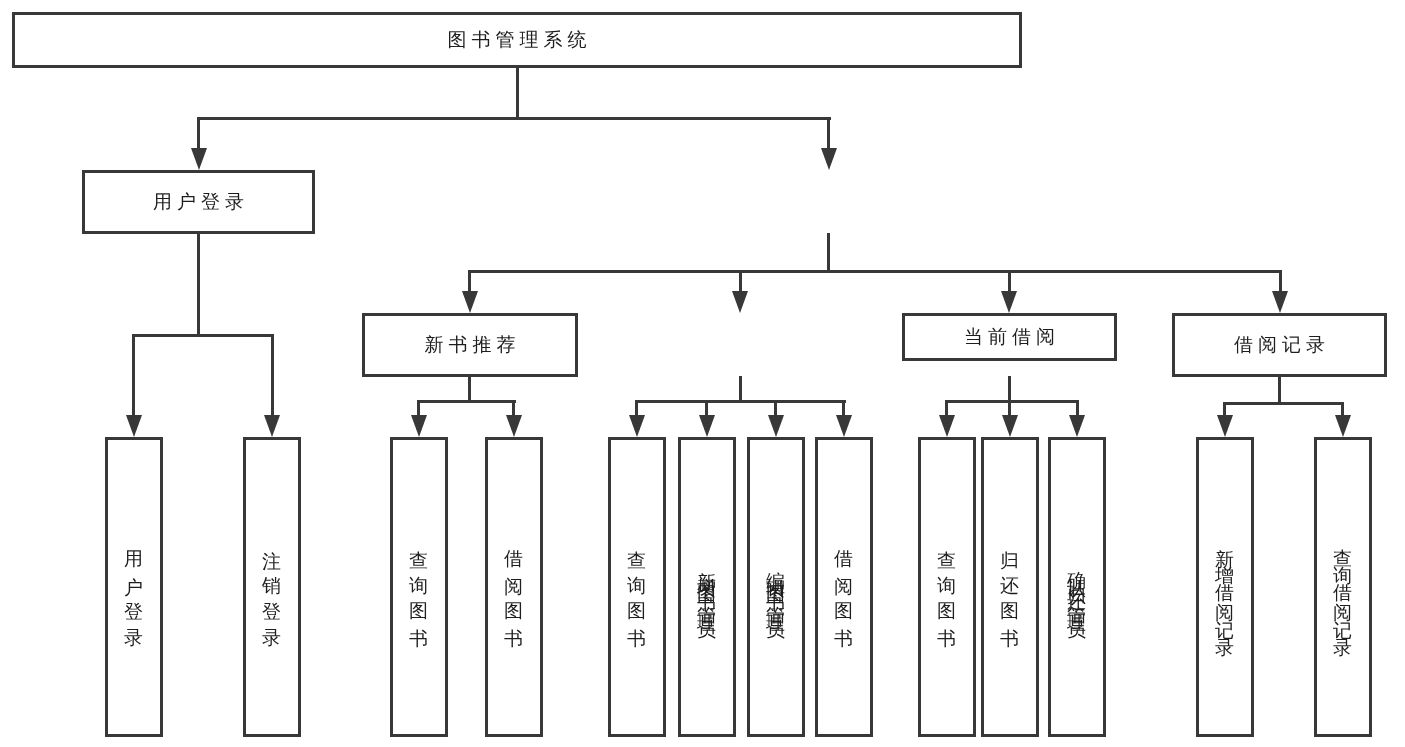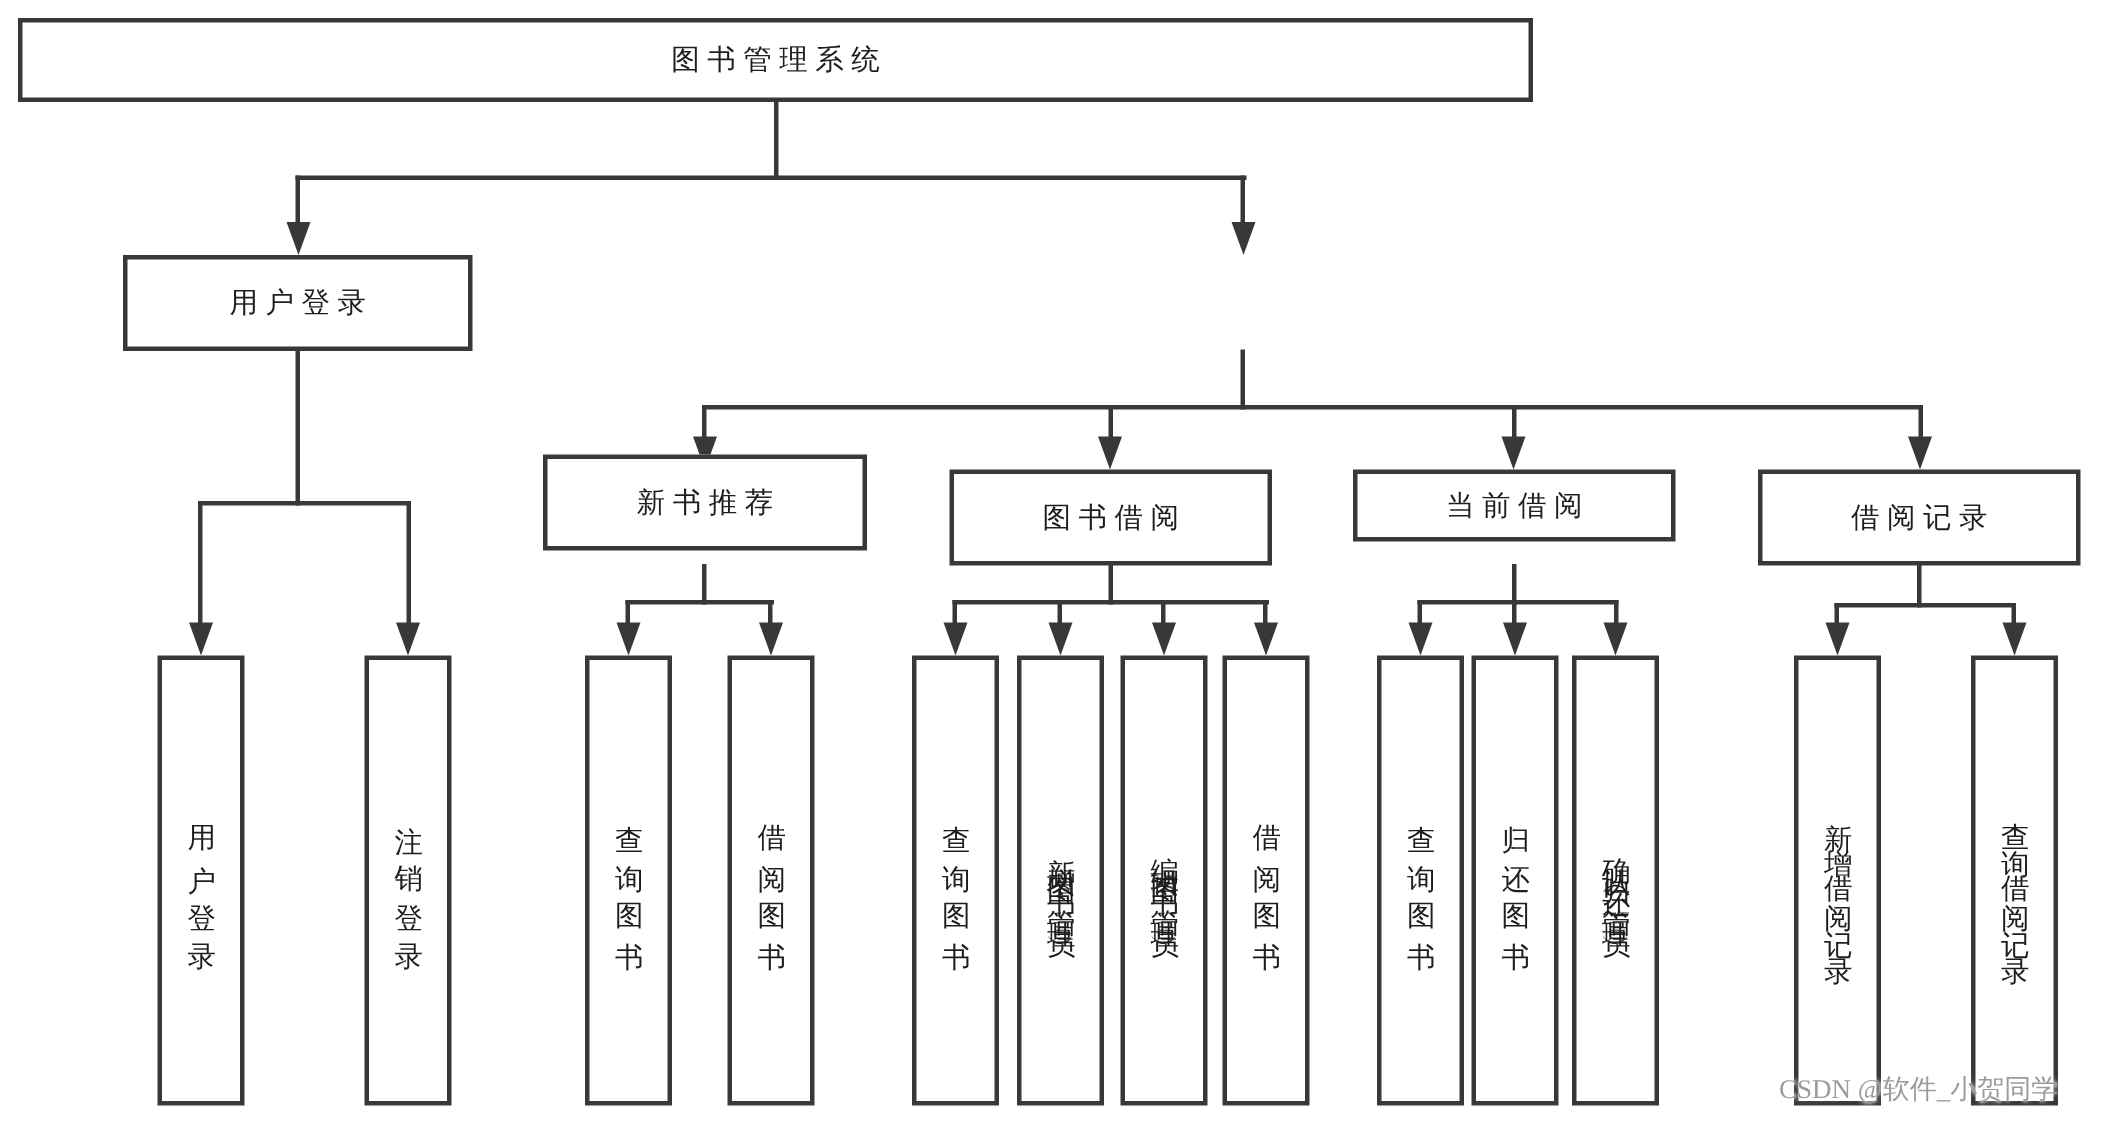--- a/index.html
+++ b/index.html
@@ -90,25 +90,22 @@
   <div class="hl" style="left:468px;top:270px;width:814px;"></div>
   <div class="vl" style="left:468px;top:270px;height:24px;"></div>
   <div class="arrow" style="left:462px;top:291px;"></div>
   <div class="vl" style="left:739px;top:270px;height:24px;"></div>
   <div class="arrow" style="left:732px;top:291px;"></div>
   <div class="vl" style="left:1008px;top:270px;height:24px;"></div>
   <div class="arrow" style="left:1001px;top:291px;"></div>
   <div class="vl" style="left:1279px;top:270px;height:24px;"></div>
   <div class="arrow" style="left:1272px;top:291px;"></div>
 
-  <div class="node hnode" style="left:362px;top:303px;width:216px;height:64px;">
+  <div class="node hnode" style="left:362px;top:313px;width:216px;height:64px;">
     <span>新书推荐</span>
-  </div>
-  <div class="node hnode" style="left:633px;top:313px;width:215px;height:64px;">
-    <span>图书借阅</span>
   </div>
   <div class="node hnode" style="left:902px;top:313px;width:215px;height:48px;">
     <span>当前借阅</span>
   </div>
   <div class="node hnode" style="left:1172px;top:313px;width:215px;height:64px;">
     <span>借阅记录</span>
   </div>
 
   <div class="vl" style="left:468px;top:376px;height:27px;"></div>
   <div class="hl" style="left:417px;top:400px;width:99px;"></div>
@@ -177,15 +174,14 @@
   <div class="node vnode" style="left:1048px;">
     <span class="vlabel" style="letter-spacing: 7px;">确认归还（管理员）</span>
   </div>
   <div class="node vnode" style="left:1196px;">
     <span class="vlabel" style="letter-spacing: 18px;">新增借阅记录</span>
   </div>
   <div class="node vnode" style="left:1314px;">
     <span class="vlabel" style="letter-spacing: 18px;">查询借阅记录</span>
   </div>
 
-  <div class="watermark">CSDN @软件_小贺同学</div>
 
 </div>
 
 </body></html>

